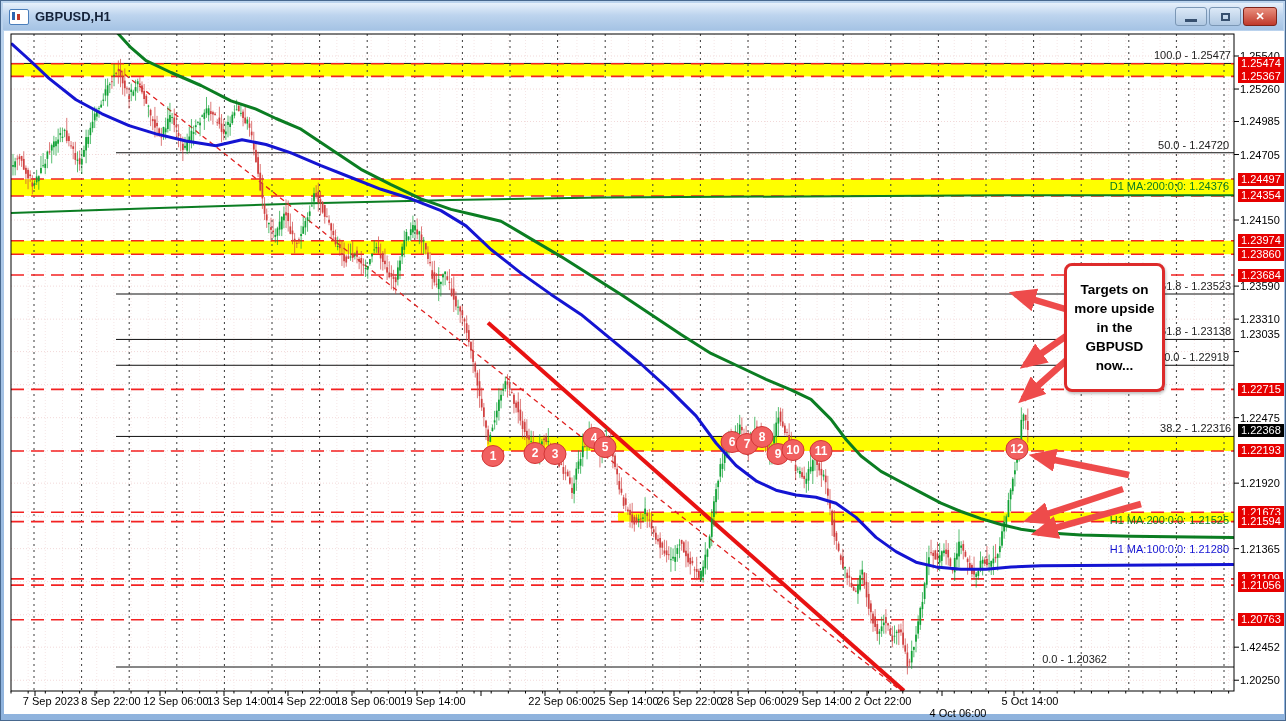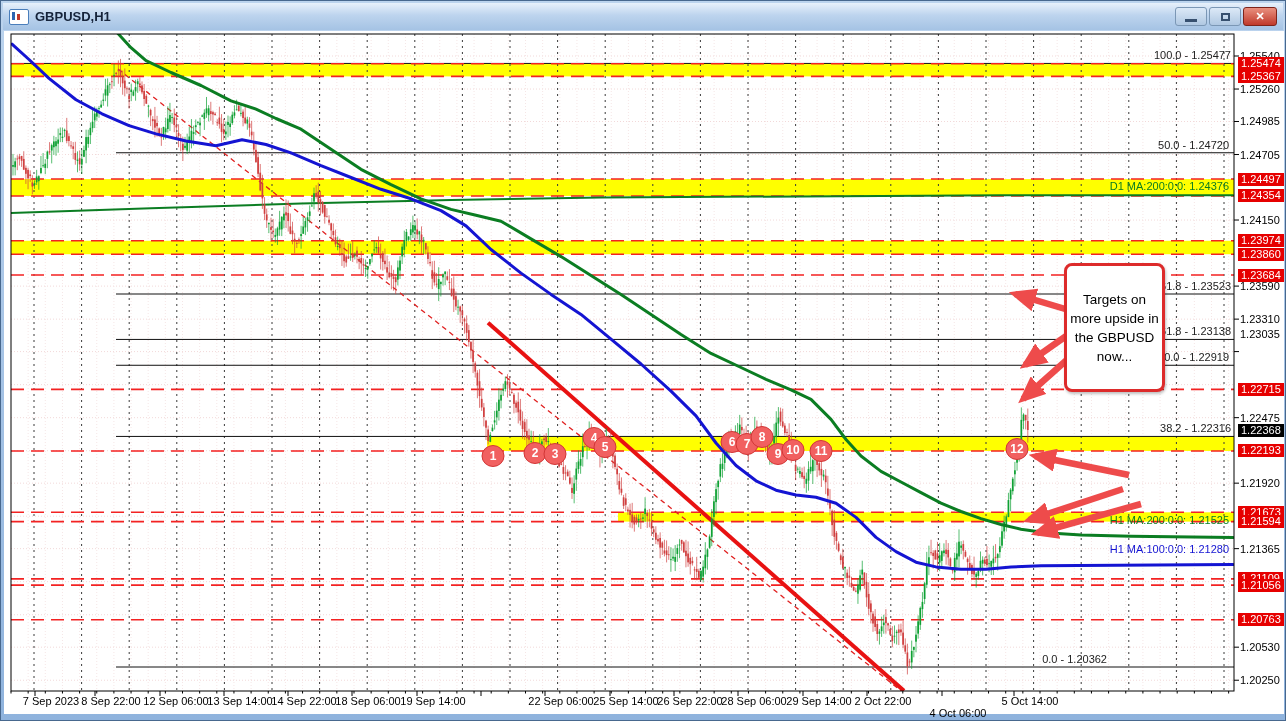--- a/index.html
+++ b/index.html
@@ -18,21 +18,21 @@
   #chart-svg{position:absolute;left:0;top:0;}
   #header-line{position:absolute;left:14px;top:36px;font-size:13px;font-weight:bold;color:#000;letter-spacing:0.2px;}
   #header-line .dd{font-size:9px;margin-right:5px;}
   #header-line span{margin-right:6px;}
   #priceaxis{position:absolute;left:1236px;top:30px;width:50px;height:660px;}
   .ptick{position:absolute;left:3px;font-size:11px;color:#000;white-space:nowrap;}
   .pbadge{position:absolute;left:1px;font-size:11px;line-height:13px;height:13px;color:#fff;background:#e60000;padding:0 3px;white-space:nowrap;}
   .pbadge.current{background:#000;}
   #timeaxis{position:absolute;left:16px;top:692px;width:1240px;height:32px;}
   .ttick{position:absolute;top:2px;font-size:11px;color:#000;white-space:nowrap;transform:translateX(-50%);}
-  .callout{position:absolute;background:#fff;border:3px solid #dd2b2b;border-radius:8px;color:#000;font-weight:normal;font-size:13.5px;line-height:19px;text-align:center;box-sizing:border-box;display:flex;align-items:center;justify-content:center;padding:12px 3px;box-shadow:1px 2px 3px rgba(0,0,0,0.25);}
+  .callout{position:absolute;background:#fff;border:3px solid #dd2b2b;border-radius:8px;color:#000;font-weight:bold;font-size:13.5px;line-height:19px;text-align:center;box-sizing:border-box;display:flex;align-items:center;justify-content:center;padding:12px 3px;box-shadow:1px 2px 3px rgba(0,0,0,0.25);}
 </style>
 </head>
 <body>
 
 <div id="window">
   <div id="titlebar">
     <div id="title-icon"></div>
     <div id="title-text">GBPUSD,H1</div>
     <div id="win-buttons">
       <div class="winbtn">
@@ -1330,21 +1330,21 @@
       <div class="ptick" style="top: 52.04px;">1.25260</div>
       <div class="ptick" style="top: 84.49px;">1.24985</div>
       <div class="ptick" style="top: 117.53px;">1.24705</div>
       <div class="ptick" style="top: 183.02px;">1.24150</div>
       <div class="ptick" style="top: 249.1px;">1.23590</div>
       <div class="ptick" style="top: 282.14px;">1.23310</div>
       <div class="ptick" style="top: 297px;">1.23035</div>
       <div class="ptick" style="top: 380.67px;">1.22475</div>
       <div class="ptick" style="top: 446.16px;">1.21920</div>
       <div class="ptick" style="top: 511.65px;">1.21365</div>
-      <div class="ptick" style="top: 610.18px;">1.20530</div>
+      <div class="ptick" style="top: 610.18px;">1.42452</div>
       <div class="ptick" style="top: 643.22px;">1.20250</div>
       <div class="pbadge" style="top: 26.288px;">1.25474</div>
       <div class="pbadge" style="top: 38.914px;">1.25367</div>
       <div class="pbadge" style="top: 141.574px;">1.24497</div>
       <div class="pbadge" style="top: 158.448px;">1.24354</div>
       <div class="pbadge" style="top: 203.288px;">1.23974</div>
       <div class="pbadge" style="top: 216.74px;">1.23860</div>
       <div class="pbadge" style="top: 237.508px;">1.23684</div>
       <div class="pbadge" style="top: 351.85px;">1.22715</div>
       <div class="pbadge" style="top: 413.446px;">1.22193</div>

